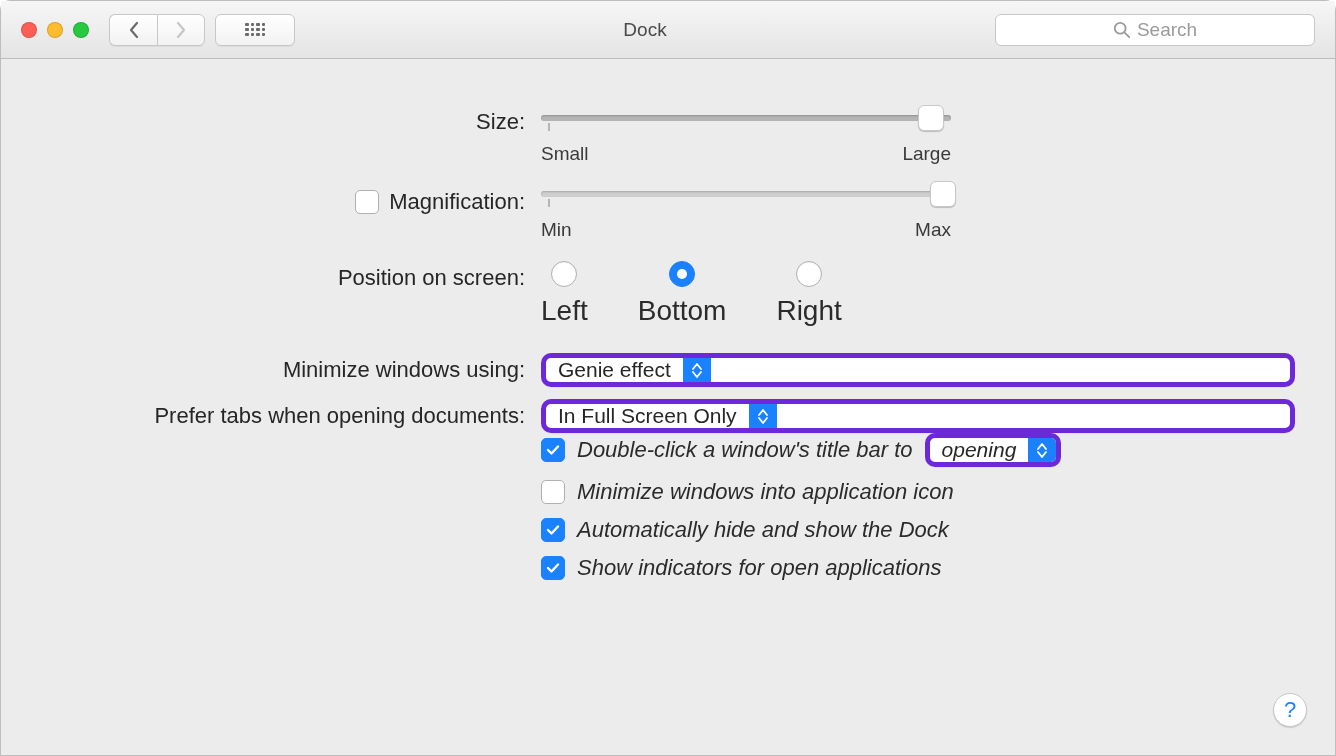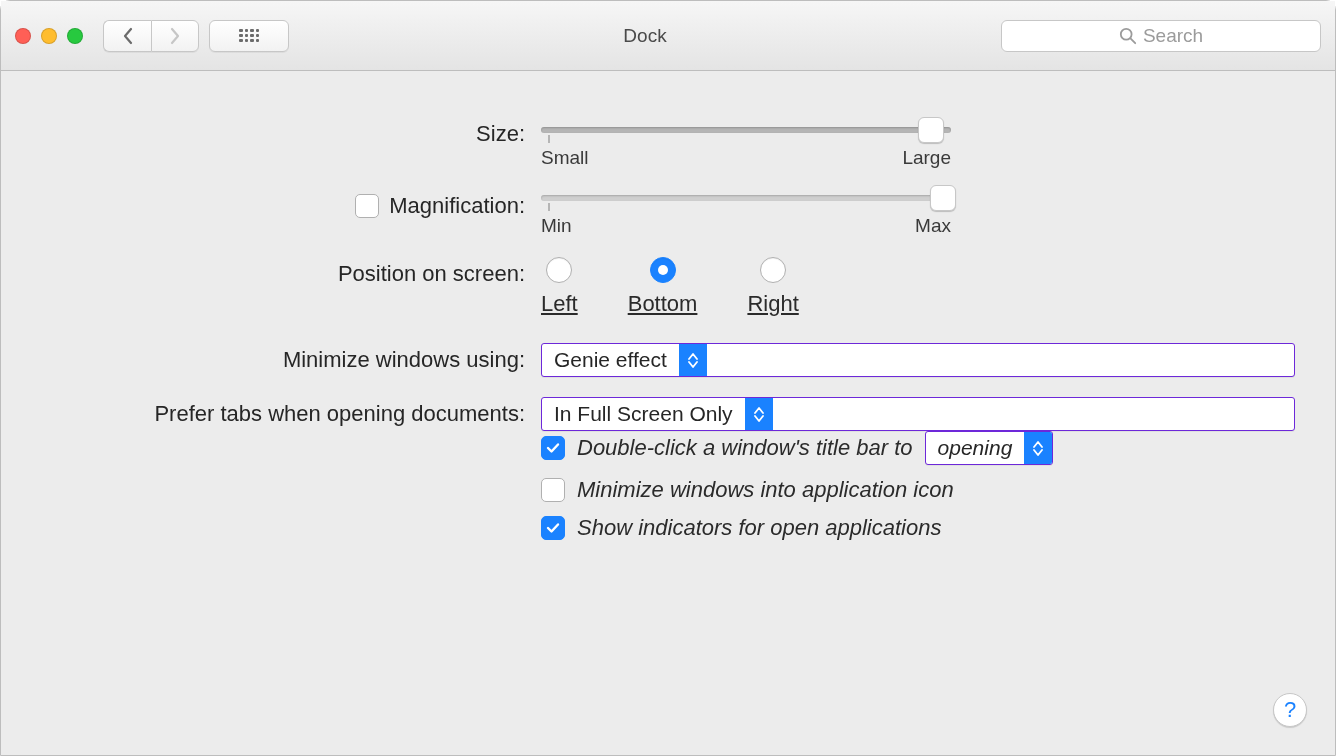--- a/index.html
+++ b/index.html
@@ -16,26 +16,26 @@
   .window {
     width: 1336px;
     height: 756px;
     border: 1px solid #bdbdbd;
     border-radius: 10px 10px 0 0;
     background: #ececec;
     display: flex;
     flex-direction: column;
   }
   .titlebar {
-    height: 70px;
+    height: 58px;
     background: linear-gradient(#f6f6f6, #e4e4e4);
     border-bottom: 1px solid #bdbdbd;
     display: flex;
     align-items: center;
-    padding: 0 14px;
+    padding: 0 20px;
     gap: 10px;
   }
   .traffic { display: flex; gap: 10px; align-items: center; margin-right: 10px; }
   .dot { width: 16px; height: 16px; border-radius: 50%; border: 1px solid rgba(0,0,0,0.15); }
   .dot.red { background: #ff5f56; }
   .dot.yellow { background: #ffbd2e; }
   .dot.green { background: #27c93f; }
   .toolbar-btn {
     height: 32px; min-width: 48px;
     border: 1px solid #c7c7c7; border-radius: 6px;
@@ -58,21 +58,21 @@
     color: #9b9b9b; font-size: 19px;
   }
   .searchbox svg { width: 18px; height: 18px; }
   .pane {
     flex: 1;
     padding: 46px 40px 20px;
     overflow: auto;
   }
   .form-row { display: flex; align-items: flex-start; margin-bottom: 16px; }
   .form-label { width: 500px; text-align: right; padding-right: 16px; font-size: 22px; color: #262626; padding-top: 4px; }
-  .form-field { flex: 1; display: flex; flex-direction: column; gap: 4px; }
+  .form-field { flex: 1; display: flex; flex-direction: column; gap: 12px; }
 
   
   .slider-wrap { position: relative; width: 410px; padding-top: 10px; }
   .slider-track {
     height: 6px; background: #b5b5b5; border-radius: 3px; position: relative;
     box-shadow: inset 0 1px 2px rgba(0,0,0,0.2);
   }
   .slider-track.disabled { background: #cfcfcf; }
   .slider-thumb {
     position: absolute; top: -10px; width: 26px; height: 26px; background: #fff;
@@ -91,32 +91,32 @@
     width: 24px; height: 24px; border: 1px solid #b0b0b0; border-radius: 5px;
     background: #fff; display: inline-flex; align-items: center; justify-content: center;
     flex-shrink: 0;
   }
   .checkbox.checked { background: #1a82ff; border-color: #1a82ff; }
   .checkbox svg { width: 16px; height: 16px; display: none; }
   .checkbox.checked svg { display: block; }
 
   
   .radio-group { display: flex; gap: 50px; padding-top: 4px; }
-  .radio-item { display: flex; flex-direction: column; align-items: center; gap: 8px; font-size: 22px; text-decoration: underline; }
+  .radio-item { display: flex; flex-direction: column; align-items: center; gap: 8px; font-size: 28px; }
   .radio {
     width: 26px; height: 26px; border-radius: 50%; border: 1px solid #b0b0b0; background: #fff;
     display: flex; align-items: center; justify-content: center;
     box-shadow: inset 0 1px 1px rgba(0,0,0,0.05);
   }
   .radio.selected { background: #1a82ff; border-color: #1a82ff; }
   .radio.selected::after { content: ""; width: 10px; height: 10px; background: #fff; border-radius: 50%; }
 
   
   .popup {
-    display: inline-flex; align-items: stretch; height: 34px; border: 1px solid #6d28d9; border-radius: 3px;
+    display: inline-flex; align-items: stretch; height: 34px; border: 5px solid #6d28d9; border-radius: 10px;
     background: #fff; overflow: hidden; box-shadow: 0 1px 0 rgba(0,0,0,0.05);
     cursor: default;
   }
   .popup .popup-label { padding: 4px 12px; font-size: 21px; color: #262626; display: flex; align-items: center; }
   .popup .popup-arrows {
     width: 28px; background: #1a82ff; display: flex; flex-direction: column; align-items: center; justify-content: center;
     gap: 1px;
   }
   .popup .popup-arrows svg { width: 10px; height: 7px; }
 
@@ -231,21 +231,21 @@
               <span>Bottom</span>
             </div>
             <div class="radio-item">
               <div class="radio"></div>
               <span>Right</span>
             </div>
           </div>
       </div>
     </div>
 
-    <div class="form-row" style="margin-bottom:20px">
+    <div class="form-row" style="margin-bottom:12px">
       <div class="form-label">Minimize windows using:</div>
       <div class="form-field">
         <div class="popup">
           <span class="popup-label">Genie effect</span>
           <span class="popup-arrows">
             <svg viewBox="0 0 10 7">
                 <path d="M1 6 L5 1 L9 6" stroke="#fff" stroke-width="1.8" fill="none" stroke-linecap="round" stroke-linejoin="round"></path>
               </svg>
             <svg viewBox="0 0 10 7">
                 <path d="M1 1 L5 6 L9 1" stroke="#fff" stroke-width="1.8" fill="none" stroke-linecap="round" stroke-linejoin="round"></path>
@@ -298,20 +298,28 @@
           </div>
 
           <div class="check-row">
             <span class="checkbox" id="mininto-check">
               
             </span>
             <span>Minimize windows into application icon</span>
           </div>
 
 
+          <div class="check-row">
+            <span class="checkbox checked" id="autohide-check">
+              <svg viewBox="0 0 16 16">
+                  <path d="M3 8 L6.5 11.5 L13 4.5" stroke="#fff" stroke-width="2.4" fill="none" stroke-linecap="round" stroke-linejoin="round"></path>
+                </svg>
+            </span>
+            <span>Automatically hide and show the Dock</span>
+          </div>
 
           <div class="check-row">
             <span class="checkbox checked" id="indicators-check">
               <svg viewBox="0 0 16 16">
                   <path d="M3 8 L6.5 11.5 L13 4.5" stroke="#fff" stroke-width="2.4" fill="none" stroke-linecap="round" stroke-linejoin="round"></path>
                 </svg>
             </span>
             <span>Show indicators for open applications</span>
           </div>
 

